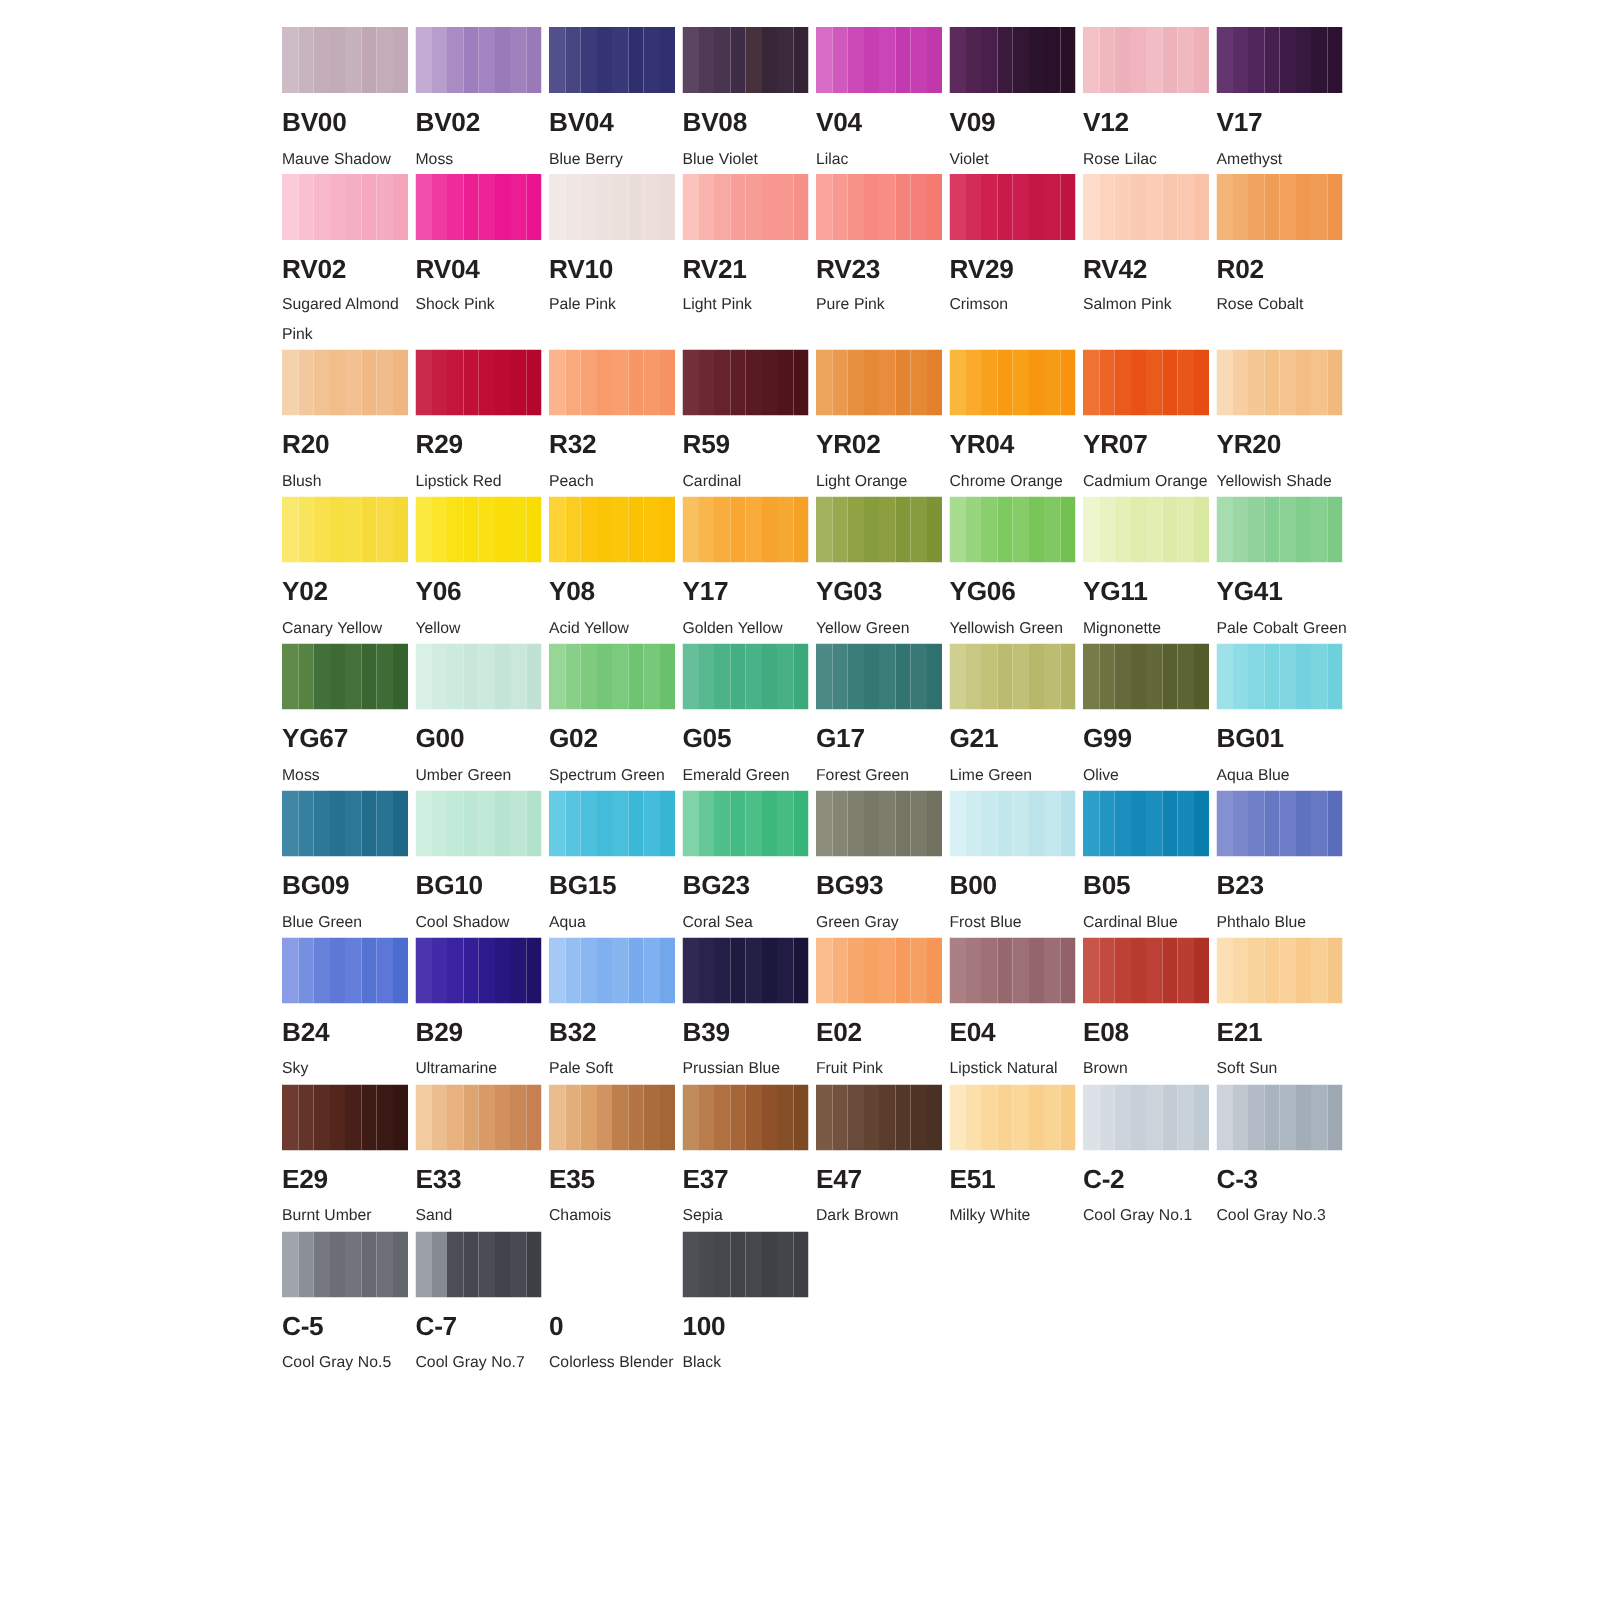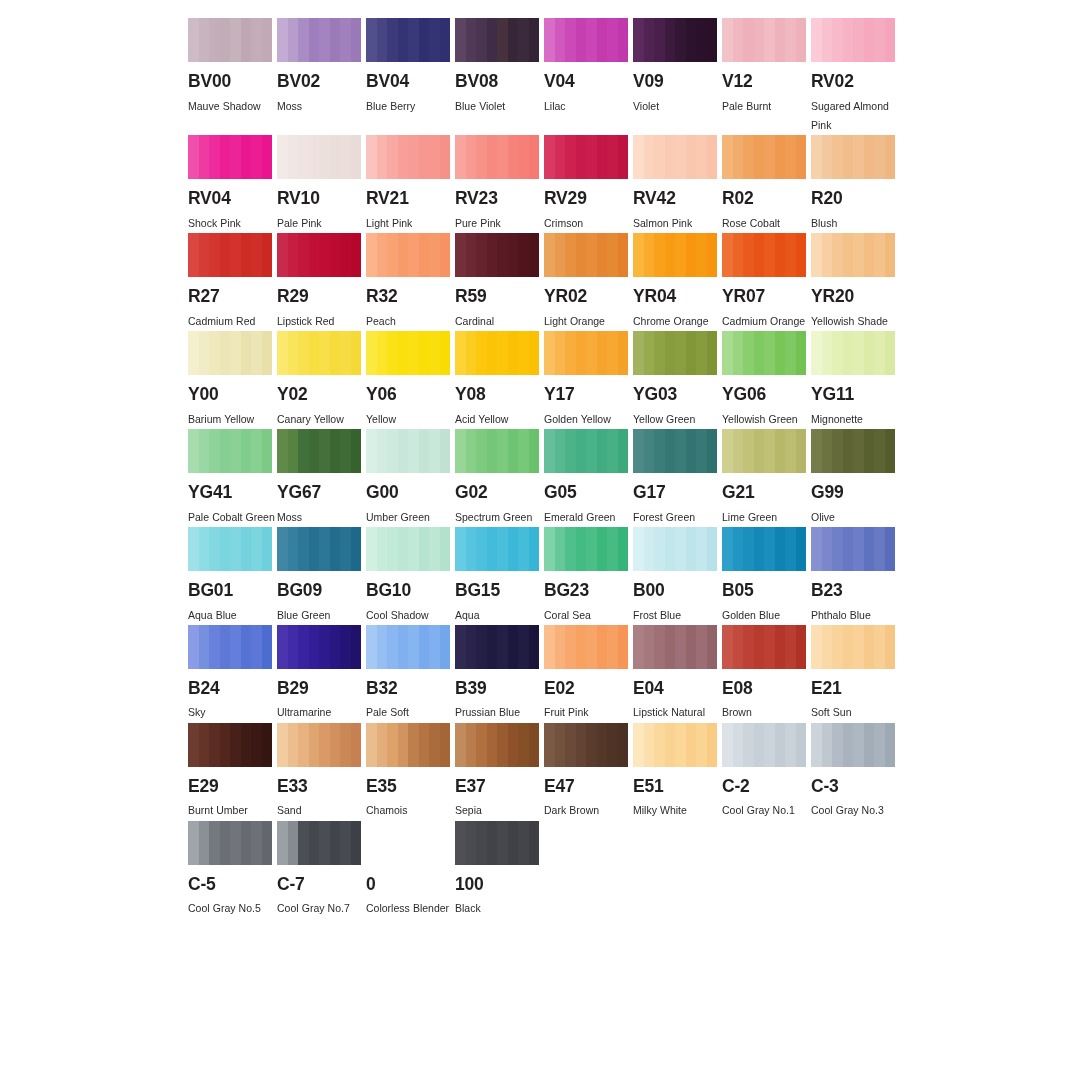--- a/index.html
+++ b/index.html
@@ -178,21 +178,37 @@
             <i style="background: rgb(240, 183, 191);"></i>
             <i style="background: rgb(238, 176, 186);"></i>
             <i style="background: rgb(239, 180, 189);"></i>
             <i style="background: rgb(241, 188, 195);"></i>
             <i style="background: rgb(238, 178, 187);"></i>
             <i style="background: rgb(240, 184, 192);"></i>
             <i style="background: rgb(238, 177, 186);"></i>
           </div>
         </div>
         <div class="swatch-code">V12</div>
-        <div class="swatch-name">Pale Burnt</div>
+        <div class="swatch-name">Rose Lilac</div>
+      </div>
+      <div class="swatch-cell">
+        <div class="swatch-block">
+          <div class="swatch-bands">
+            <i style="background: rgb(100, 53, 111);"></i>
+            <i style="background: rgb(90, 45, 102);"></i>
+            <i style="background: rgb(80, 37, 92);"></i>
+            <i style="background: rgb(71, 32, 80);"></i>
+            <i style="background: rgb(62, 27, 71);"></i>
+            <i style="background: rgb(55, 24, 63);"></i>
+            <i style="background: rgb(48, 20, 54);"></i>
+            <i style="background: rgb(45, 18, 50);"></i>
+          </div>
+        </div>
+        <div class="swatch-code">V17</div>
+        <div class="swatch-name">Amethyst</div>
       </div>
       <div class="swatch-cell">
         <div class="swatch-block">
           <div class="swatch-bands">
             <i style="background: rgb(251, 203, 217);"></i>
             <i style="background: rgb(249, 192, 208);"></i>
             <i style="background: rgb(248, 185, 203);"></i>
             <i style="background: rgb(247, 178, 198);"></i>
             <i style="background: rgb(246, 174, 194);"></i>
             <i style="background: rgb(245, 168, 190);"></i>
@@ -327,36 +343,20 @@
             <i style="background: rgb(241, 188, 139);"></i>
             <i style="background: rgb(239, 182, 129);"></i>
           </div>
         </div>
         <div class="swatch-code">R20</div>
         <div class="swatch-name">Blush</div>
       </div>
       <div class="swatch-cell">
         <div class="swatch-block">
           <div class="swatch-bands">
-            <i style="background: rgb(217, 71, 64);"></i>
-            <i style="background: rgb(213, 60, 53);"></i>
-            <i style="background: rgb(211, 53, 47);"></i>
-            <i style="background: rgb(208, 47, 41);"></i>
-            <i style="background: rgb(210, 51, 45);"></i>
-            <i style="background: rgb(206, 43, 37);"></i>
-            <i style="background: rgb(208, 47, 41);"></i>
-            <i style="background: rgb(204, 40, 34);"></i>
-          </div>
-        </div>
-        <div class="swatch-code">R27</div>
-        <div class="swatch-name">Cadmium Red</div>
-      </div>
-      <div class="swatch-cell">
-        <div class="swatch-block">
-          <div class="swatch-bands">
             <i style="background: rgb(201, 42, 75);"></i>
             <i style="background: rgb(198, 30, 65);"></i>
             <i style="background: rgb(196, 22, 59);"></i>
             <i style="background: rgb(193, 16, 54);"></i>
             <i style="background: rgb(191, 13, 51);"></i>
             <i style="background: rgb(188, 10, 48);"></i>
             <i style="background: rgb(184, 8, 45);"></i>
             <i style="background: rgb(181, 6, 43);"></i>
           </div>
         </div>
@@ -455,36 +455,20 @@
             <i style="background: rgb(244, 194, 138);"></i>
             <i style="background: rgb(242, 185, 125);"></i>
           </div>
         </div>
         <div class="swatch-code">YR20</div>
         <div class="swatch-name">Yellowish Shade</div>
       </div>
       <div class="swatch-cell">
         <div class="swatch-block">
           <div class="swatch-bands">
-            <i style="background: rgb(244, 240, 206);"></i>
-            <i style="background: rgb(241, 236, 197);"></i>
-            <i style="background: rgb(239, 233, 189);"></i>
-            <i style="background: rgb(236, 229, 181);"></i>
-            <i style="background: rgb(238, 232, 187);"></i>
-            <i style="background: rgb(234, 226, 174);"></i>
-            <i style="background: rgb(236, 229, 181);"></i>
-            <i style="background: rgb(232, 223, 169);"></i>
-          </div>
-        </div>
-        <div class="swatch-code">Y00</div>
-        <div class="swatch-name">Barium Yellow</div>
-      </div>
-      <div class="swatch-cell">
-        <div class="swatch-block">
-          <div class="swatch-bands">
             <i style="background: rgb(250, 233, 109);"></i>
             <i style="background: rgb(249, 229, 92);"></i>
             <i style="background: rgb(248, 225, 77);"></i>
             <i style="background: rgb(247, 222, 65);"></i>
             <i style="background: rgb(248, 224, 73);"></i>
             <i style="background: rgb(246, 219, 59);"></i>
             <i style="background: rgb(247, 221, 67);"></i>
             <i style="background: rgb(245, 217, 53);"></i>
           </div>
         </div>
@@ -791,20 +775,36 @@
             <i style="background: rgb(70, 188, 132);"></i>
             <i style="background: rgb(55, 180, 119);"></i>
           </div>
         </div>
         <div class="swatch-code">BG23</div>
         <div class="swatch-name">Coral Sea</div>
       </div>
       <div class="swatch-cell">
         <div class="swatch-block">
           <div class="swatch-bands">
+            <i style="background: rgb(141, 141, 124);"></i>
+            <i style="background: rgb(133, 133, 116);"></i>
+            <i style="background: rgb(127, 127, 109);"></i>
+            <i style="background: rgb(120, 120, 102);"></i>
+            <i style="background: rgb(125, 125, 107);"></i>
+            <i style="background: rgb(117, 117, 99);"></i>
+            <i style="background: rgb(122, 122, 104);"></i>
+            <i style="background: rgb(113, 113, 95);"></i>
+          </div>
+        </div>
+        <div class="swatch-code">BG93</div>
+        <div class="swatch-name">Green Gray</div>
+      </div>
+      <div class="swatch-cell">
+        <div class="swatch-block">
+          <div class="swatch-bands">
             <i style="background: rgb(216, 241, 245);"></i>
             <i style="background: rgb(207, 237, 241);"></i>
             <i style="background: rgb(200, 234, 239);"></i>
             <i style="background: rgb(193, 231, 236);"></i>
             <i style="background: rgb(198, 233, 238);"></i>
             <i style="background: rgb(188, 228, 234);"></i>
             <i style="background: rgb(194, 231, 237);"></i>
             <i style="background: rgb(183, 225, 232);"></i>
           </div>
         </div>
@@ -818,21 +818,21 @@
             <i style="background: rgb(34, 150, 195);"></i>
             <i style="background: rgb(27, 143, 189);"></i>
             <i style="background: rgb(20, 137, 184);"></i>
             <i style="background: rgb(26, 142, 188);"></i>
             <i style="background: rgb(15, 132, 179);"></i>
             <i style="background: rgb(21, 138, 184);"></i>
             <i style="background: rgb(10, 127, 174);"></i>
           </div>
         </div>
         <div class="swatch-code">B05</div>
-        <div class="swatch-name">Golden Blue</div>
+        <div class="swatch-name">Cardinal Blue</div>
       </div>
       <div class="swatch-cell">
         <div class="swatch-block">
           <div class="swatch-bands">
             <i style="background: rgb(134, 145, 209);"></i>
             <i style="background: rgb(122, 135, 204);"></i>
             <i style="background: rgb(111, 127, 200);"></i>
             <i style="background: rgb(102, 120, 196);"></i>
             <i style="background: rgb(109, 125, 199);"></i>
             <i style="background: rgb(95, 114, 192);"></i>

